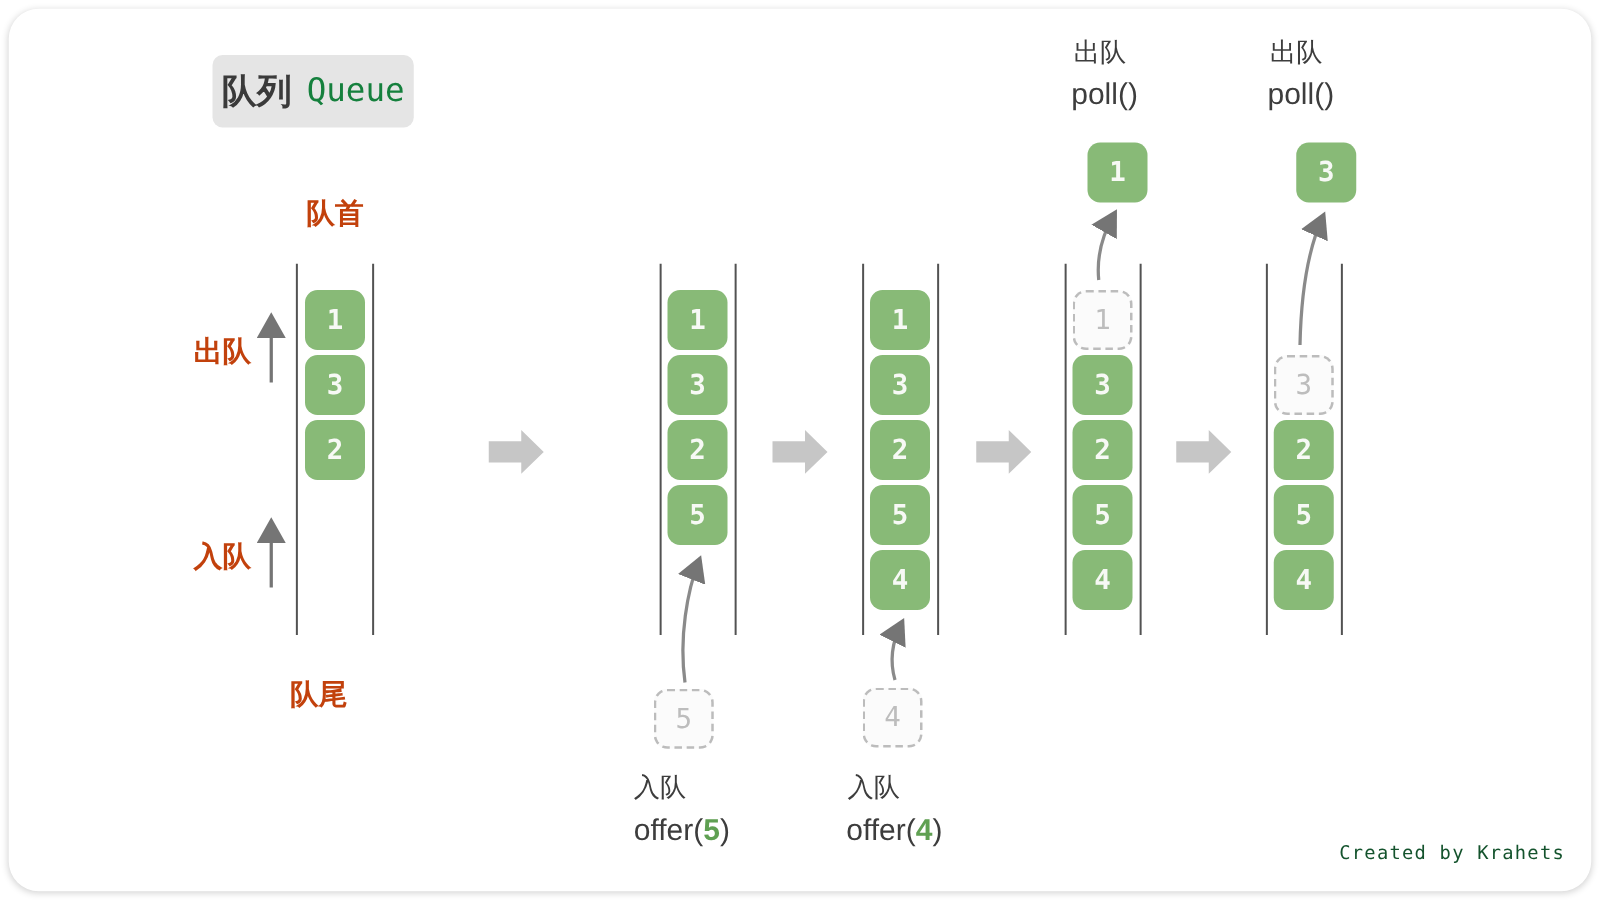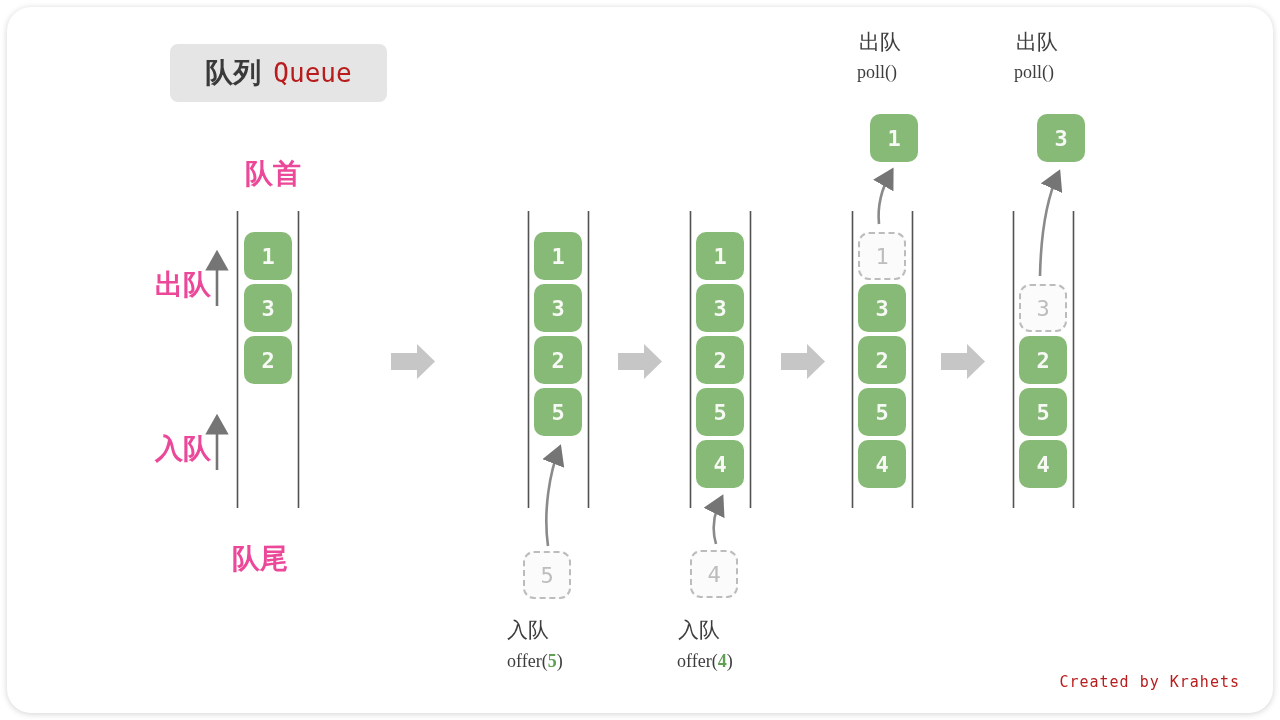--- a/index.html
+++ b/index.html
@@ -1,35 +1,35 @@
 <!DOCTYPE html>
 <html><head>
 <meta charset="utf-8">
 <style>
   html,body{margin:0;padding:0;background:#ffffff;}
   body{font-family:"Liberation Sans","DejaVu Sans",sans-serif;}
   #stage{position:relative;width:1280px;height:720px;overflow:hidden;background:#fff;}
   .card{position:absolute;left:7px;top:7px;width:1266px;height:706px;background:#ffffff;
         border-radius:24px;box-shadow:0 1px 6px rgba(0,0,0,0.18);}
-  .title-box{position:absolute;left:170px;top:44px;width:217px;height:58px;background:#e5e5e5;
+  .title-box{position:absolute;left:170px;top:44px;width:161px;height:58px;background:#e5e5e5;
              border-radius:8px;display:flex;align-items:center;justify-content:center;gap:12px;color:#3a3a3a;}
   .title-zh{font-size:28px;font-weight:bold;}
-  .title-en{font-size:26px;font-family:"DejaVu Sans Mono","Liberation Mono",monospace;color:#b91c1c;}
-  .lbl{position:absolute;font-size:28px;font-weight:bold;color:#ec4899;white-space:nowrap;}
+  .title-en{font-size:26px;font-family:"DejaVu Sans Mono","Liberation Mono",monospace;color:#15803d;}
+  .lbl{position:absolute;font-size:23px;font-weight:bold;color:#c2410c;white-space:nowrap;}
   .oplbl{position:absolute;font-size:21px;color:#3d3d3d;white-space:nowrap;}
-  .opcode{position:absolute;font-size:18px;font-family:Liberation Serif, serif;
+  .opcode{position:absolute;font-size:24px;font-family:Liberation Sans, sans-serif;
           color:#3d3d3d;white-space:nowrap;}
   .opcode .arg{color:#5fa052;font-weight:bold;}
   .qbox{position:absolute;width:48px;height:48px;border-radius:10px;background:#88ba77;
         display:flex;align-items:center;justify-content:center;color:#f7f9f5;
         font-size:22px;font-weight:bold;font-family:"DejaVu Sans Mono","Liberation Mono",monospace;}
   .qbox.dashed{background:#fbfbfb;border:2px dashed #bcbcbc;border-radius:11px;color:#bdbdbd;
                width:44px;height:44px;font-weight:normal;}
-  .watermark{position:absolute;right:40px;top:673px;font-size:15px;letter-spacing:1px;
-             font-family:"DejaVu Sans Mono","Liberation Mono",monospace;color:#b91c1c;}
+  .watermark{position:absolute;right:28px;top:673px;font-size:15px;letter-spacing:1px;
+             font-family:"DejaVu Sans Mono","Liberation Mono",monospace;color:#14532d;}
   svg{position:absolute;left:0;top:0;}
 </style>
 </head>
 <body>
 
 <div id="stage">
   <div class="card"></div>
 
   <svg width="1280" height="720" viewBox="0 0 1280 720">
     <defs>

